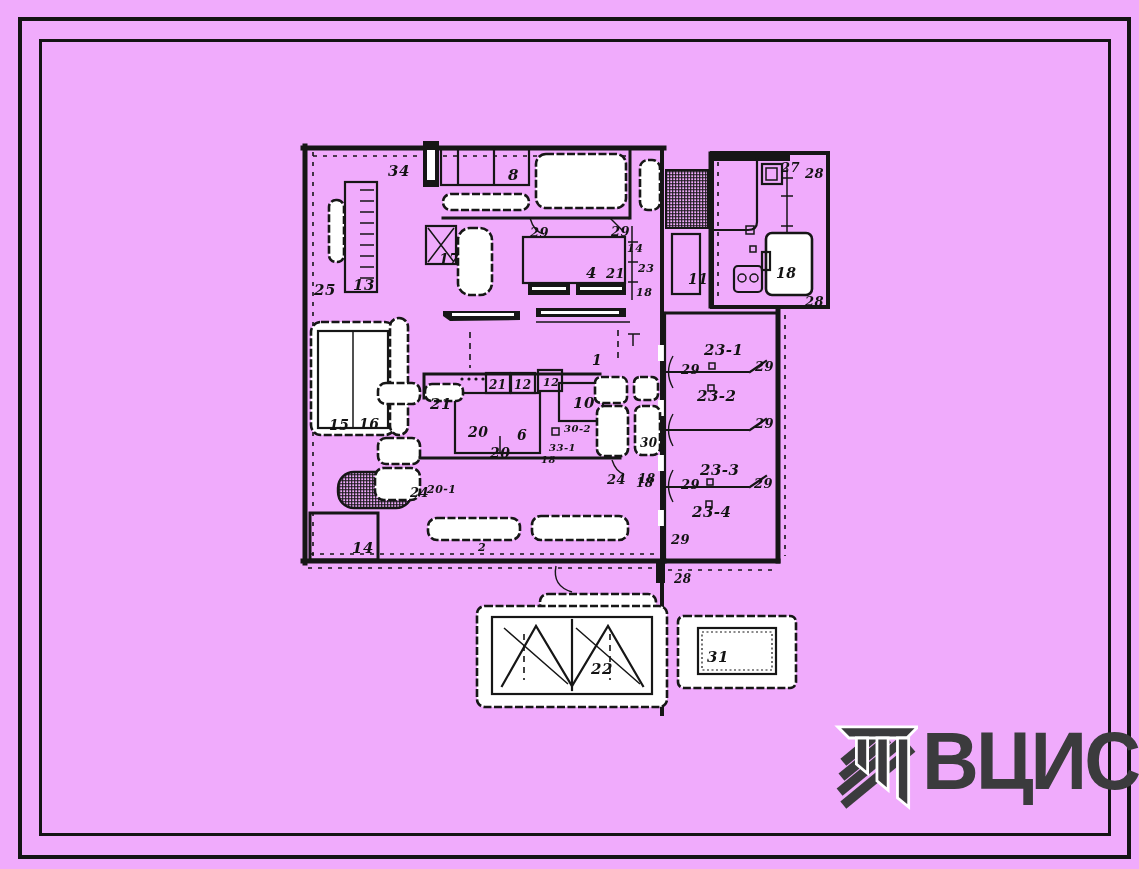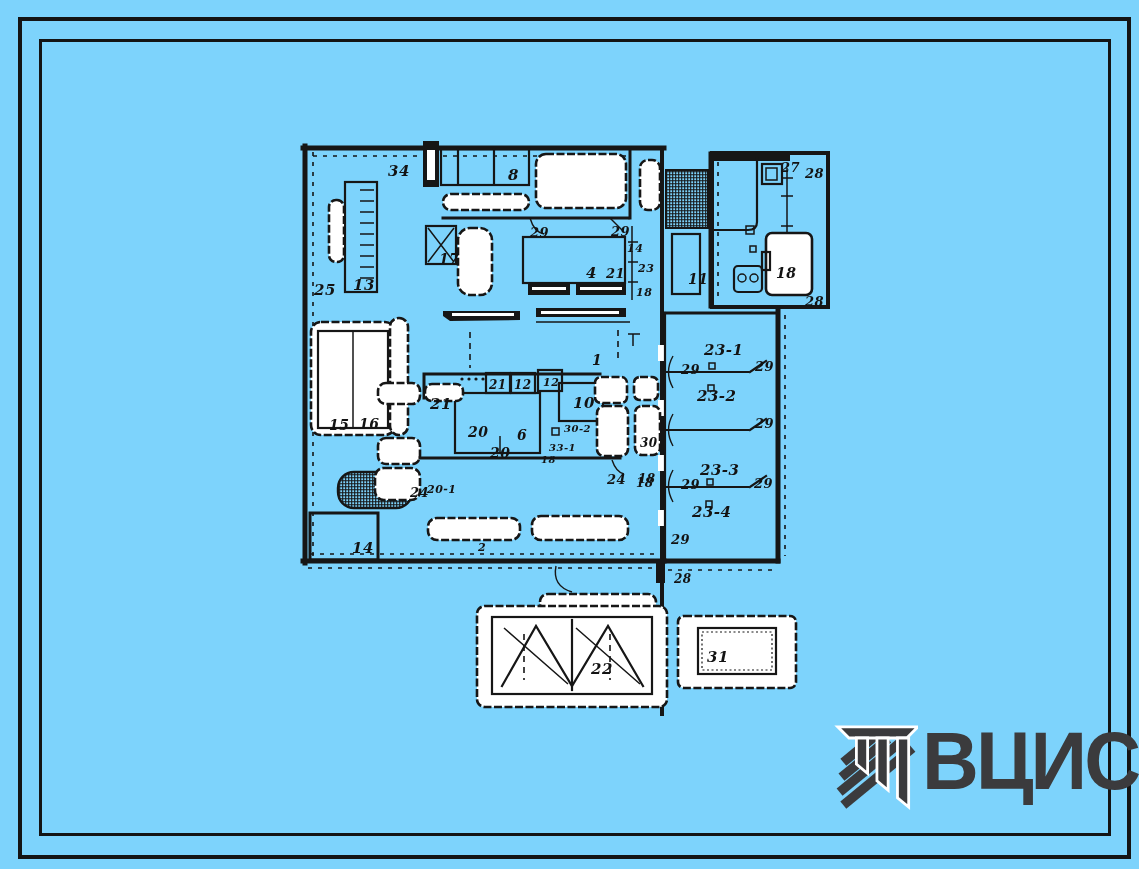--- a/index.html
+++ b/index.html
@@ -1,16 +1,16 @@
 <!DOCTYPE html>
 <html><head>
 <meta charset="utf-8">
 <style>
   html,body{margin:0;padding:0;background:#e8e8e8;}
-  .page{position:relative;width:1139px;height:869px;background:#7dd3fc;overflow:hidden;
+  .page{position:relative;width:1139px;height:869px;background:#f0abfc;overflow:hidden;
         font-family:"Liberation Sans",sans-serif;}
   .frame-outer{position:absolute;left:18px;top:17px;width:1105px;height:834px;
         border:4px solid #141414;}
   .frame-inner{position:absolute;left:39px;top:39px;width:1066px;height:791px;
         border:3px solid #141414;}
   svg.plan{position:absolute;left:0;top:0;}
 
   
   .w5{stroke:#161616;stroke-width:5;fill:none;stroke-linecap:square}
   .w4{stroke:#161616;stroke-width:4;fill:none;stroke-linecap:square}

